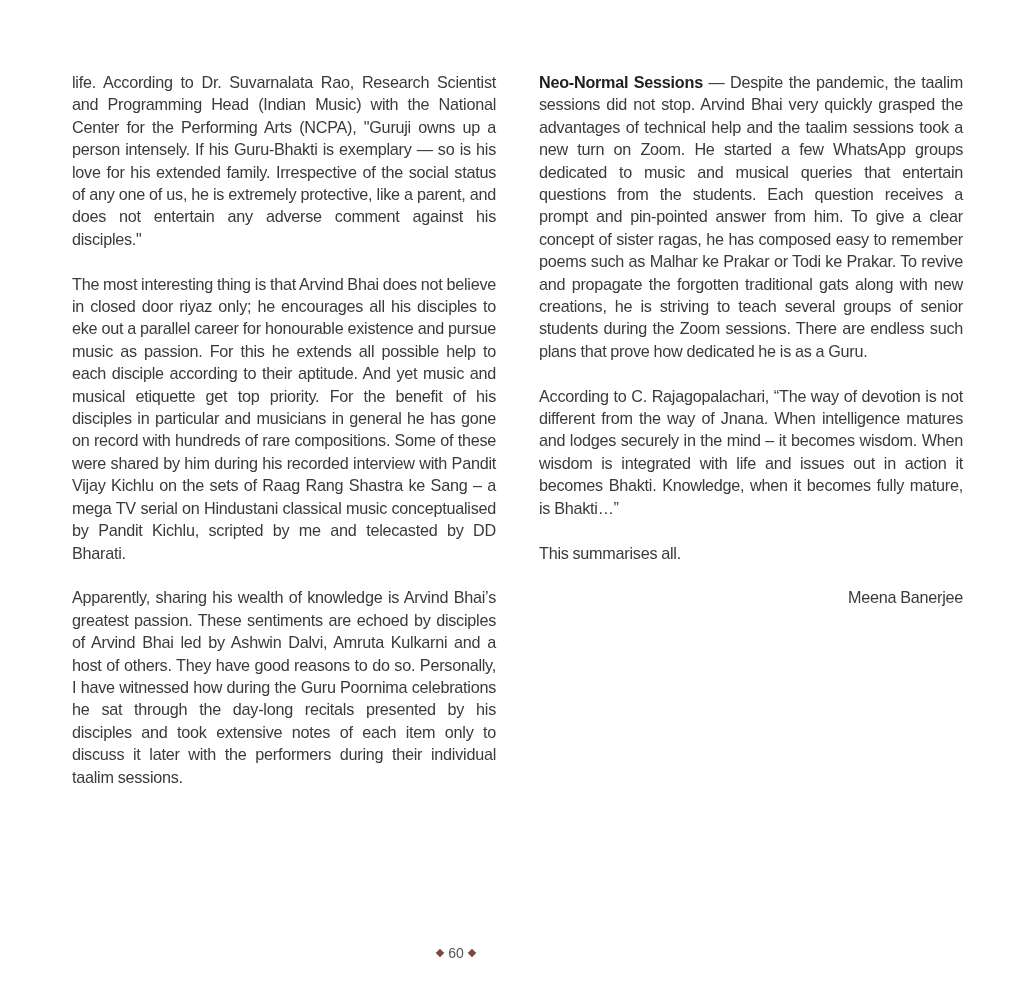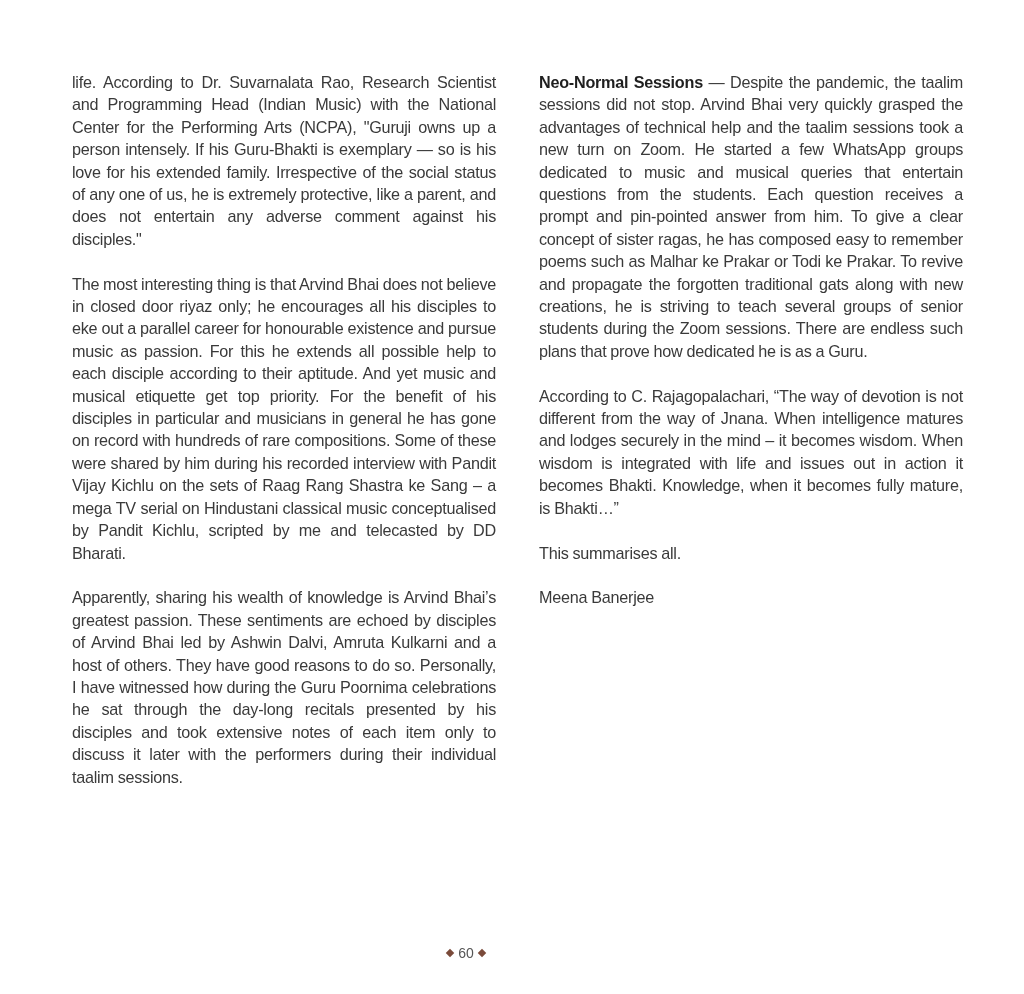--- a/index.html
+++ b/index.html
@@ -34,27 +34,27 @@
   .col-left { left: 72px; }
   .col-right { left: 539px; }
   .para {
     margin: 0 0 22.4px 0;
   }
   .lead-title {
     font-weight: bold;
     color: #1f1f1f;
   }
   .signature {
-    text-align: left;
+    text-align: right;
     margin: 0;
   }
   .footer {
     position: absolute;
     top: 945px;
-    left: 14px;
+    left: 4px;
     width: 904px;
     text-align: center;
     font-size: 14px;
     color: #555555;
   }
   .ornament {
     display: inline-block;
     width: 6px;
     height: 6px;
     background: #7a4a3a;

